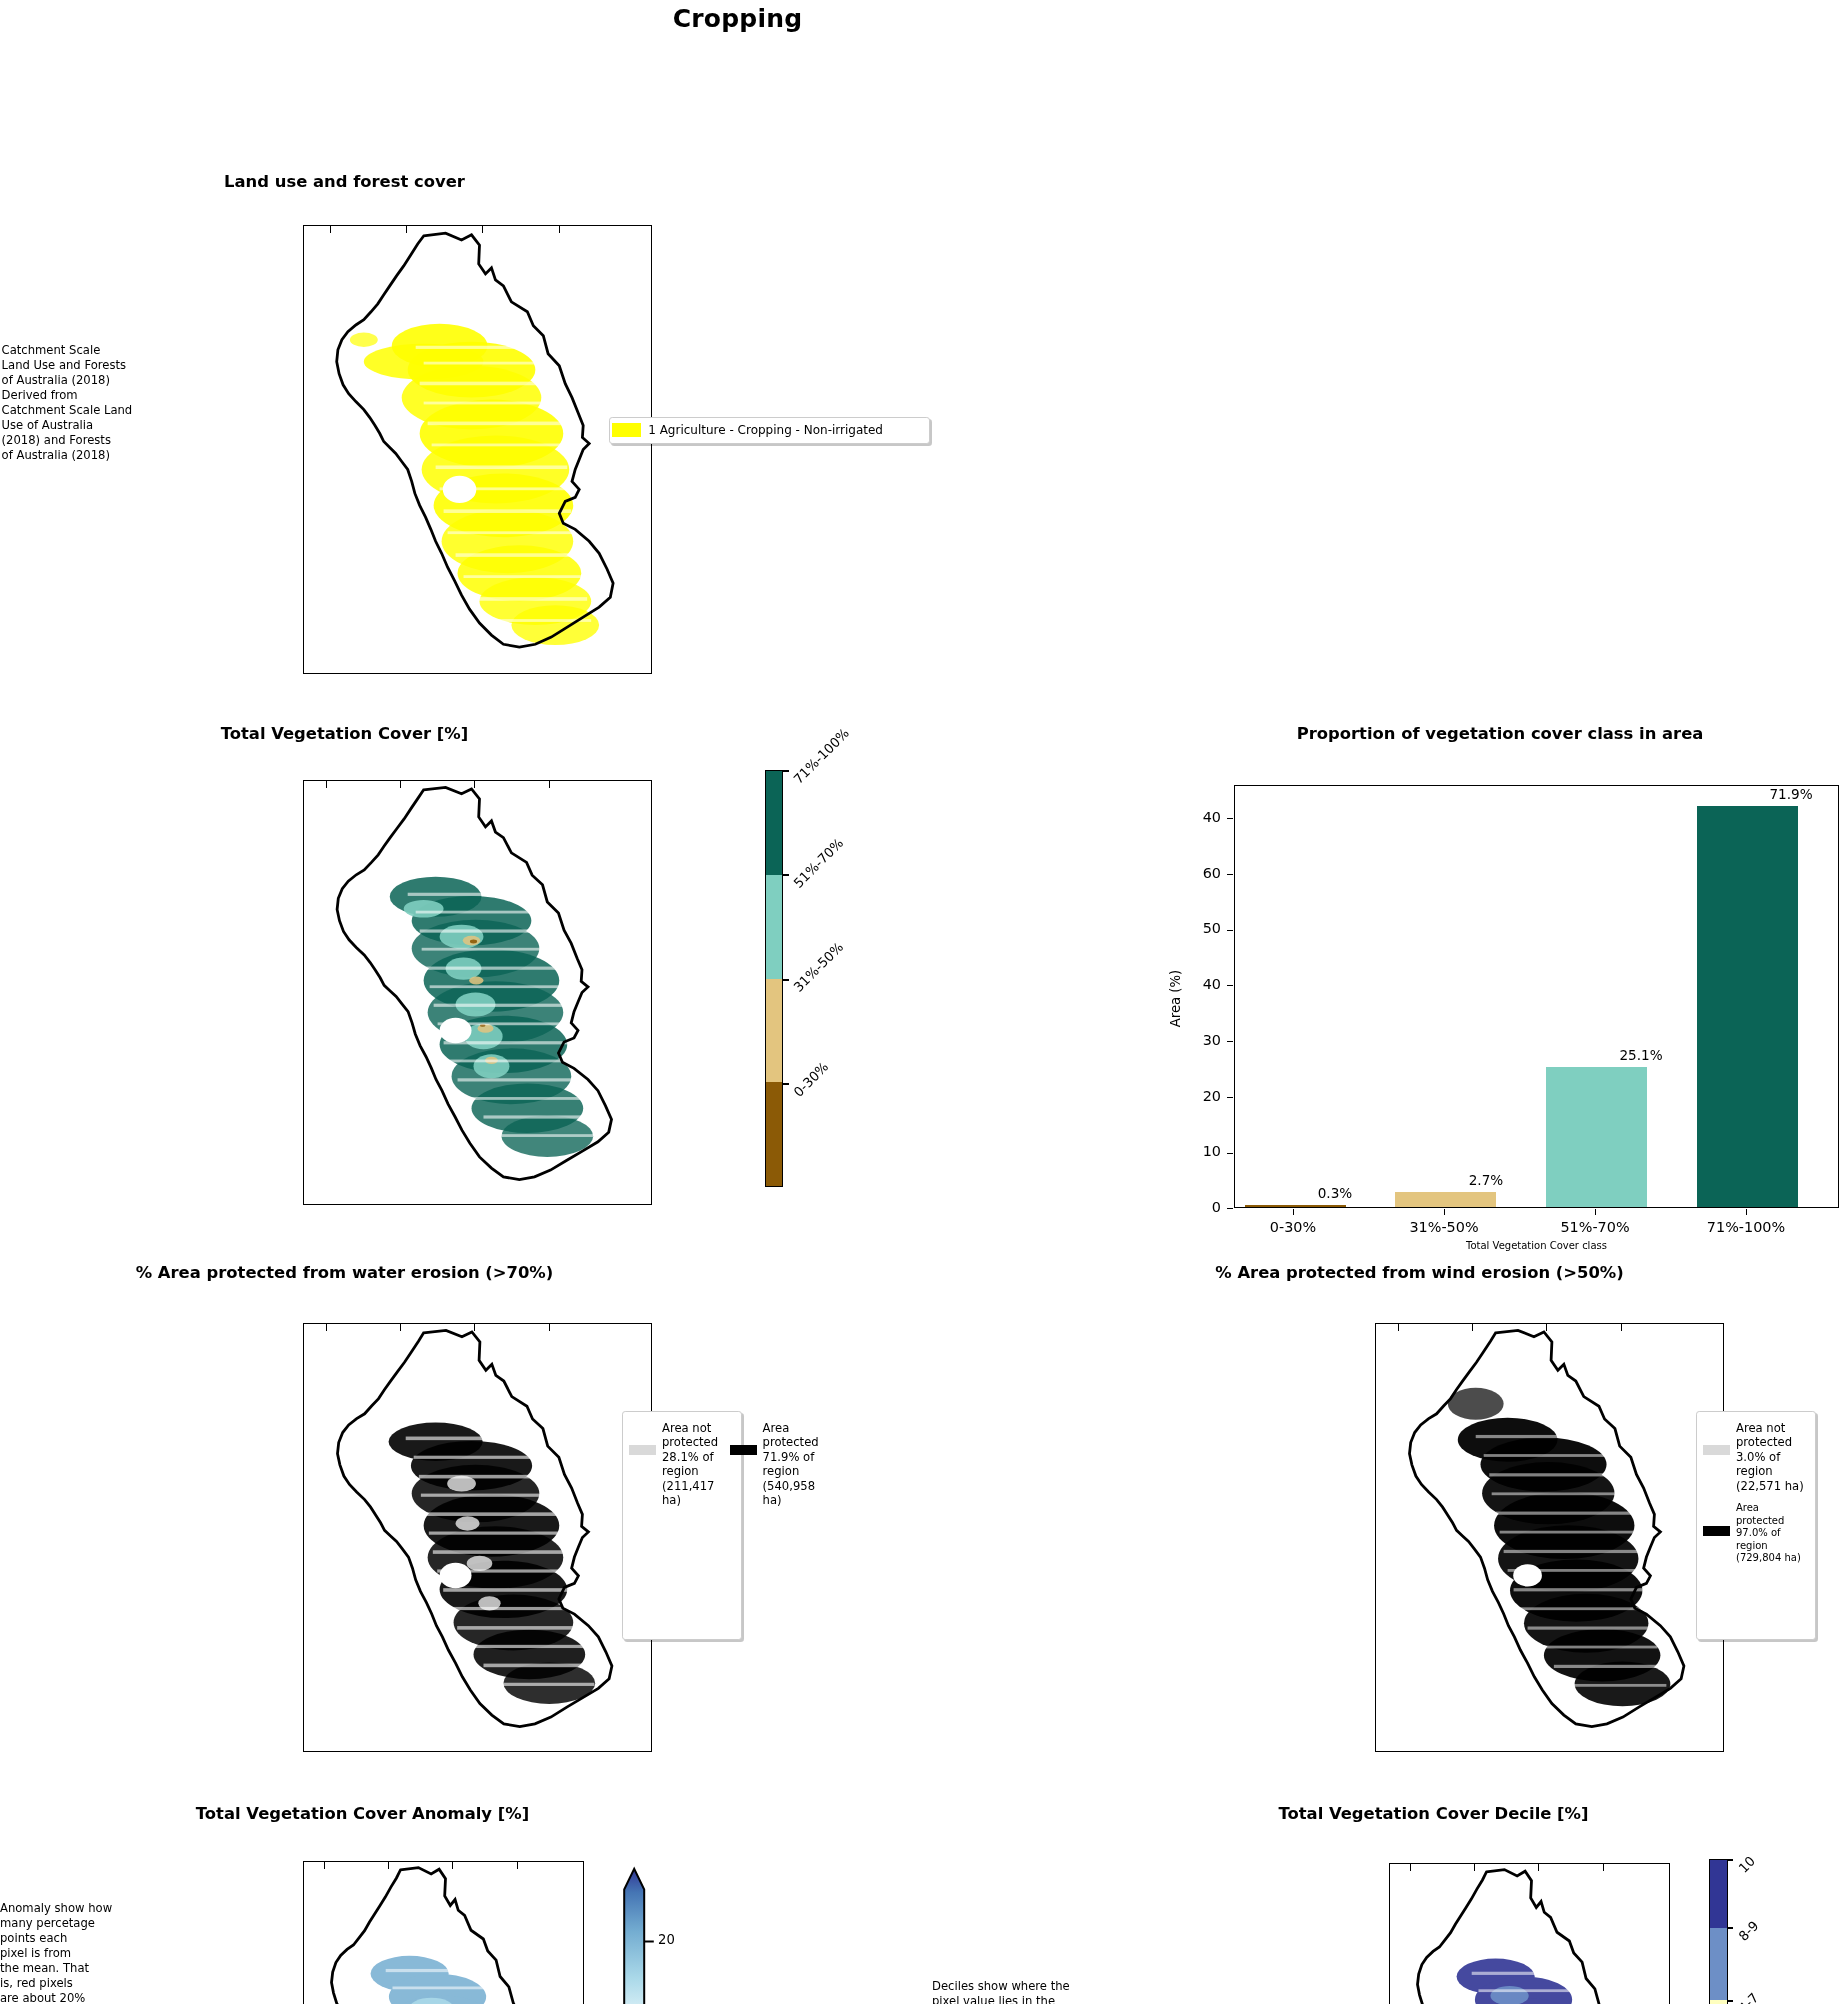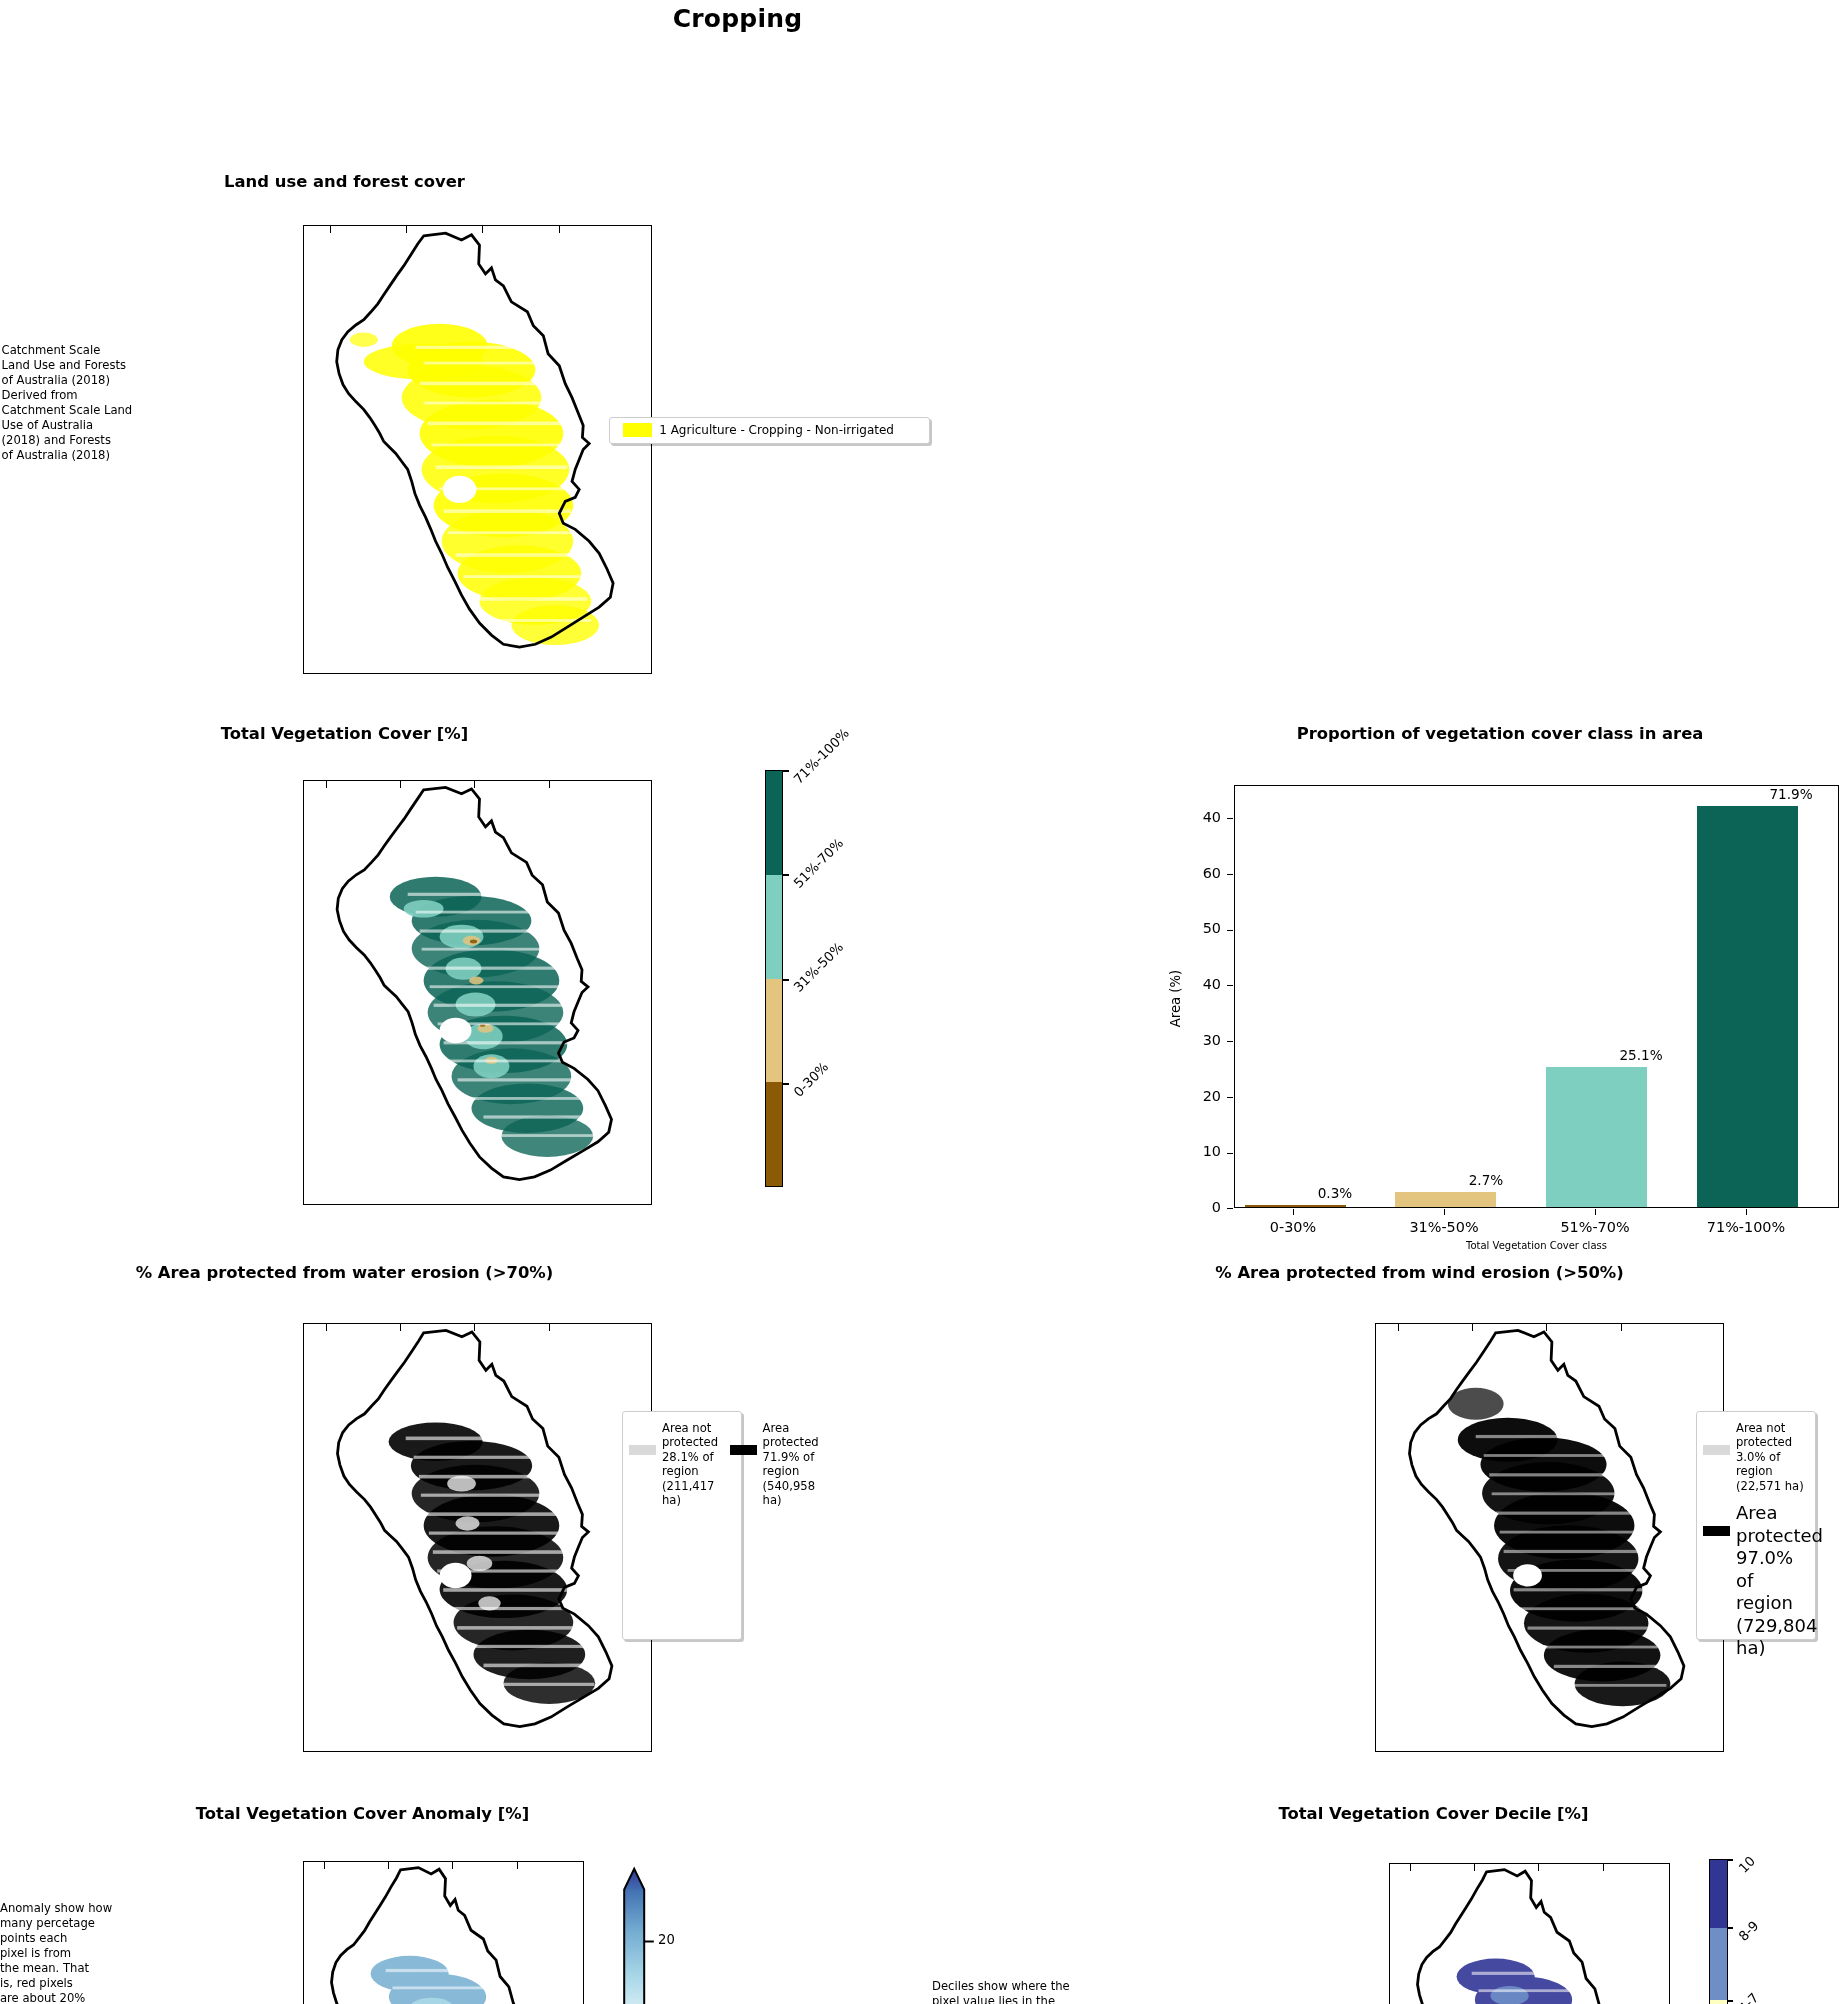--- a/index.html
+++ b/index.html
@@ -36,21 +36,21 @@
   .map-frame .ticks-left, .map-frame .ticks-bottom { position:absolute; }
   .tick-l { position:absolute; left:-6.8px; width:6.8px; height:1.2px; background:#000; }
   .tick-b { position:absolute; bottom:-6.8px; height:6.8px; width:1.2px; background:#000; }
   .catchment { position:absolute; inset:0; }
   .catchment svg { width:100%; height:100%; display:block; }
 
   
   .mpl-legend {
     position:absolute; background:#fff; border:0.8px solid #cccccc; border-radius:3.2px;
     box-shadow:2px 2px 0 rgba(0,0,0,.22);
-    display:flex; align-items:flex-start; padding:4px 13px;
+    display:flex; align-items:flex-start; padding:4px 2px;
     font-family:"DejaVu Sans", sans-serif;
   }
   .swatch { flex:0 0 auto; }
 
   
   .cbar { position:absolute; border:1.6px solid #000; }
   .cbar-seg { width:100%; }
   .cbar-tick { position:absolute; left:100%; width:6.4px; height:1.6px; background:#000; }
   .cbar-lab {
     position:absolute; font-size:13.2px; white-space:nowrap;
@@ -449,21 +449,21 @@
   </div>
 </div>
 
 <div class="mpl-legend" style="left:1696px; top:1411px; width:120px; height:229px; flex-direction:column; padding:8.8px 6.4px;">
   <div style="display:flex; align-items:flex-start; margin-bottom:8.8px;">
     <span class="swatch" style="width:27px;height:10.4px;background:#d9d9d9;margin:24px 5.6px 0 0;"></span>
     <span style="font-size:11.6px; line-height:1.25; width:68px;">Area not protected 3.0% of region (22,571 ha)</span>
   </div>
   <div style="display:flex; align-items:flex-start;">
     <span class="swatch" style="width:27px;height:10.4px;background:#000000;margin:24px 5.6px 0 0;"></span>
-    <span style="font-size:18px; line-height:1.25; width:68px;">Area protected 97.0% of region (729,804 ha)</span>
+    <span style="font-size:10px; line-height:1.25; width:68px;">Area protected 97.0% of region (729,804 ha)</span>
   </div>
 </div>
 
 <div class="abs panel-title" style="left:104px; top:1804px; width:517px;">Total Vegetation Cover Anomaly [%]</div>
 
 <div class="abs note" style="left:0; top:1901px; width:168px;">Anomaly show how
 many percetage
 points each
 pixel is from
 the mean. That

